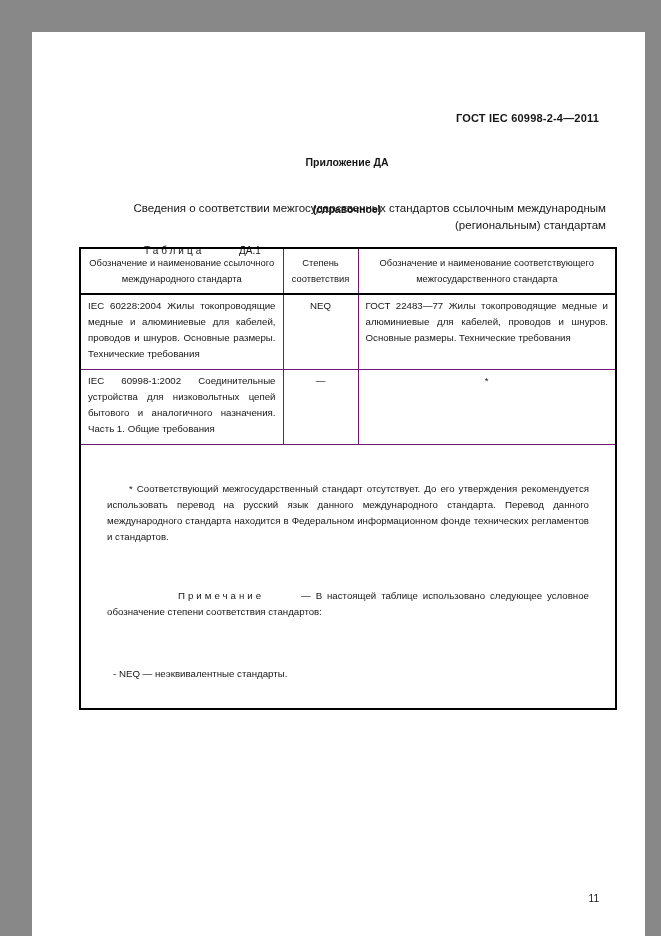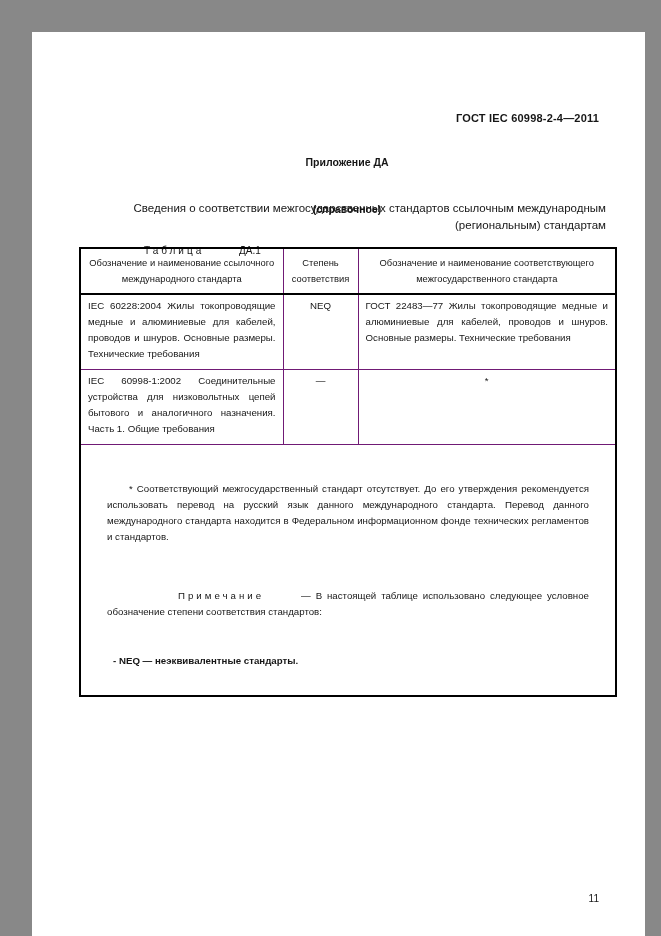--- a/index.html
+++ b/index.html
@@ -87,22 +87,21 @@
     text-align: justify;
     margin-top: 16px;
   }
   .note-par {
     text-indent: 22px;
     text-align: justify;
     margin-top: 11px;
   }
   .note-item {
     padding-left: 22px;
-    margin-top: 1px;
-    font-weight: bold;
+    margin-top: 14px;
   }
   .page-number {
     position: absolute;
     top: 845px;
     left: 47px;
     width: 536px;
     text-align: right;
     font-size: 10px;
   }
 </style>

